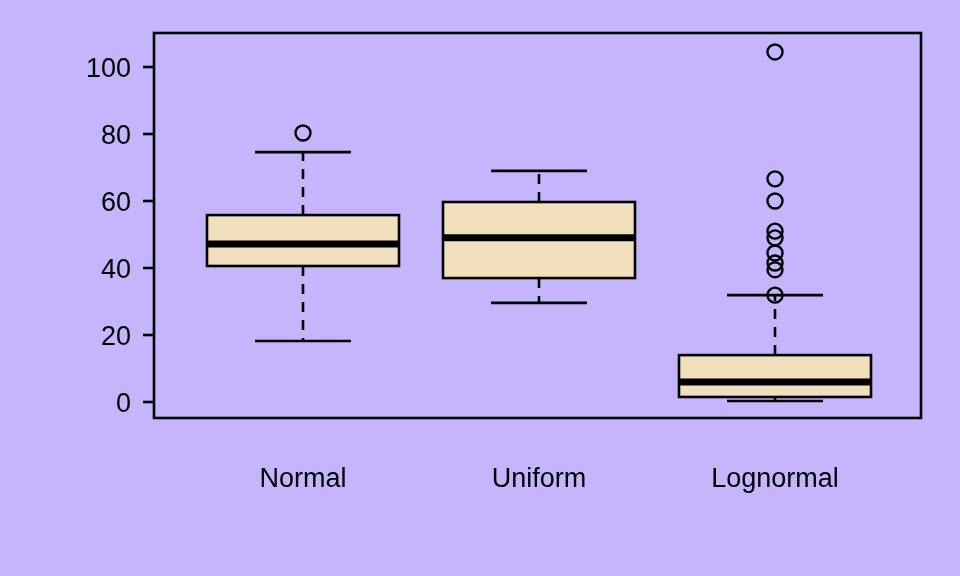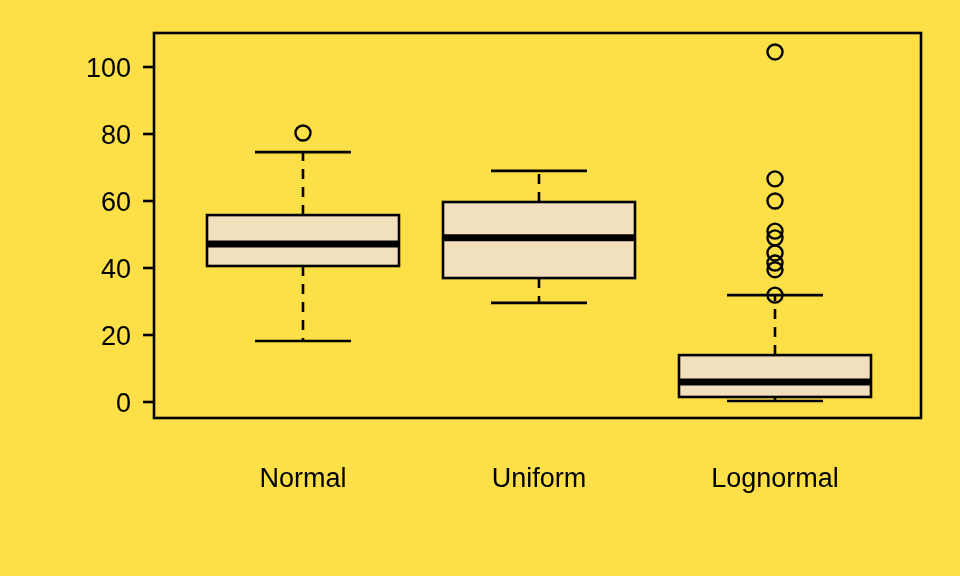--- a/index.html
+++ b/index.html
@@ -11,21 +11,21 @@
   body {
     width: 960px;
     height: 576px;
     font-family: "Liberation Sans", sans-serif;
     overflow: hidden;
   }
   #plot-root {
     position: relative;
     width: 960px;
     height: 576px;
-    background: #fde047;
+    background: #c4b5fd;
   }
   #chart-svg {
     display: block;
     position: absolute;
     left: 0;
     top: 0;
   }
   .axis-tick-label {
     font-family: "Liberation Sans", sans-serif;
     font-size: 27px;

